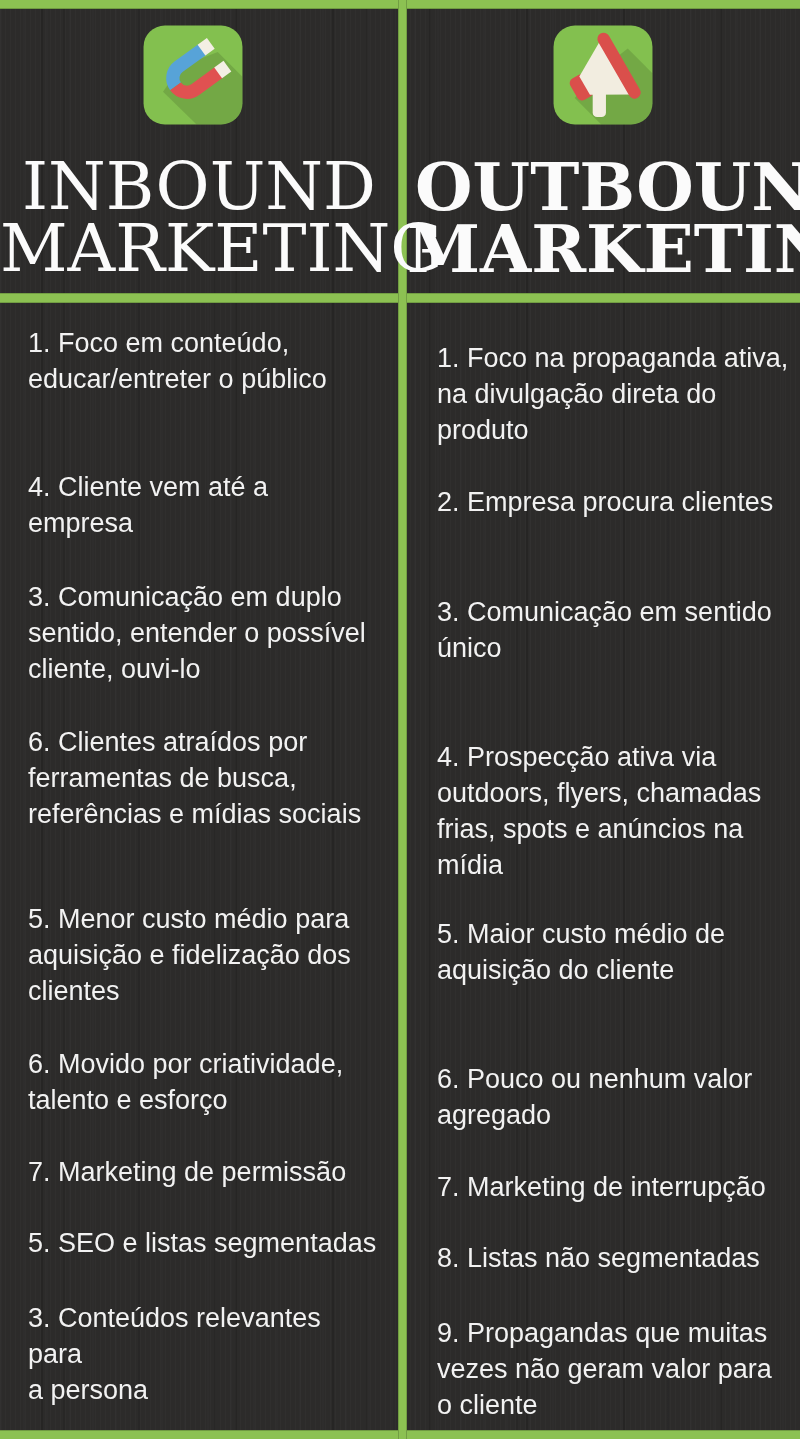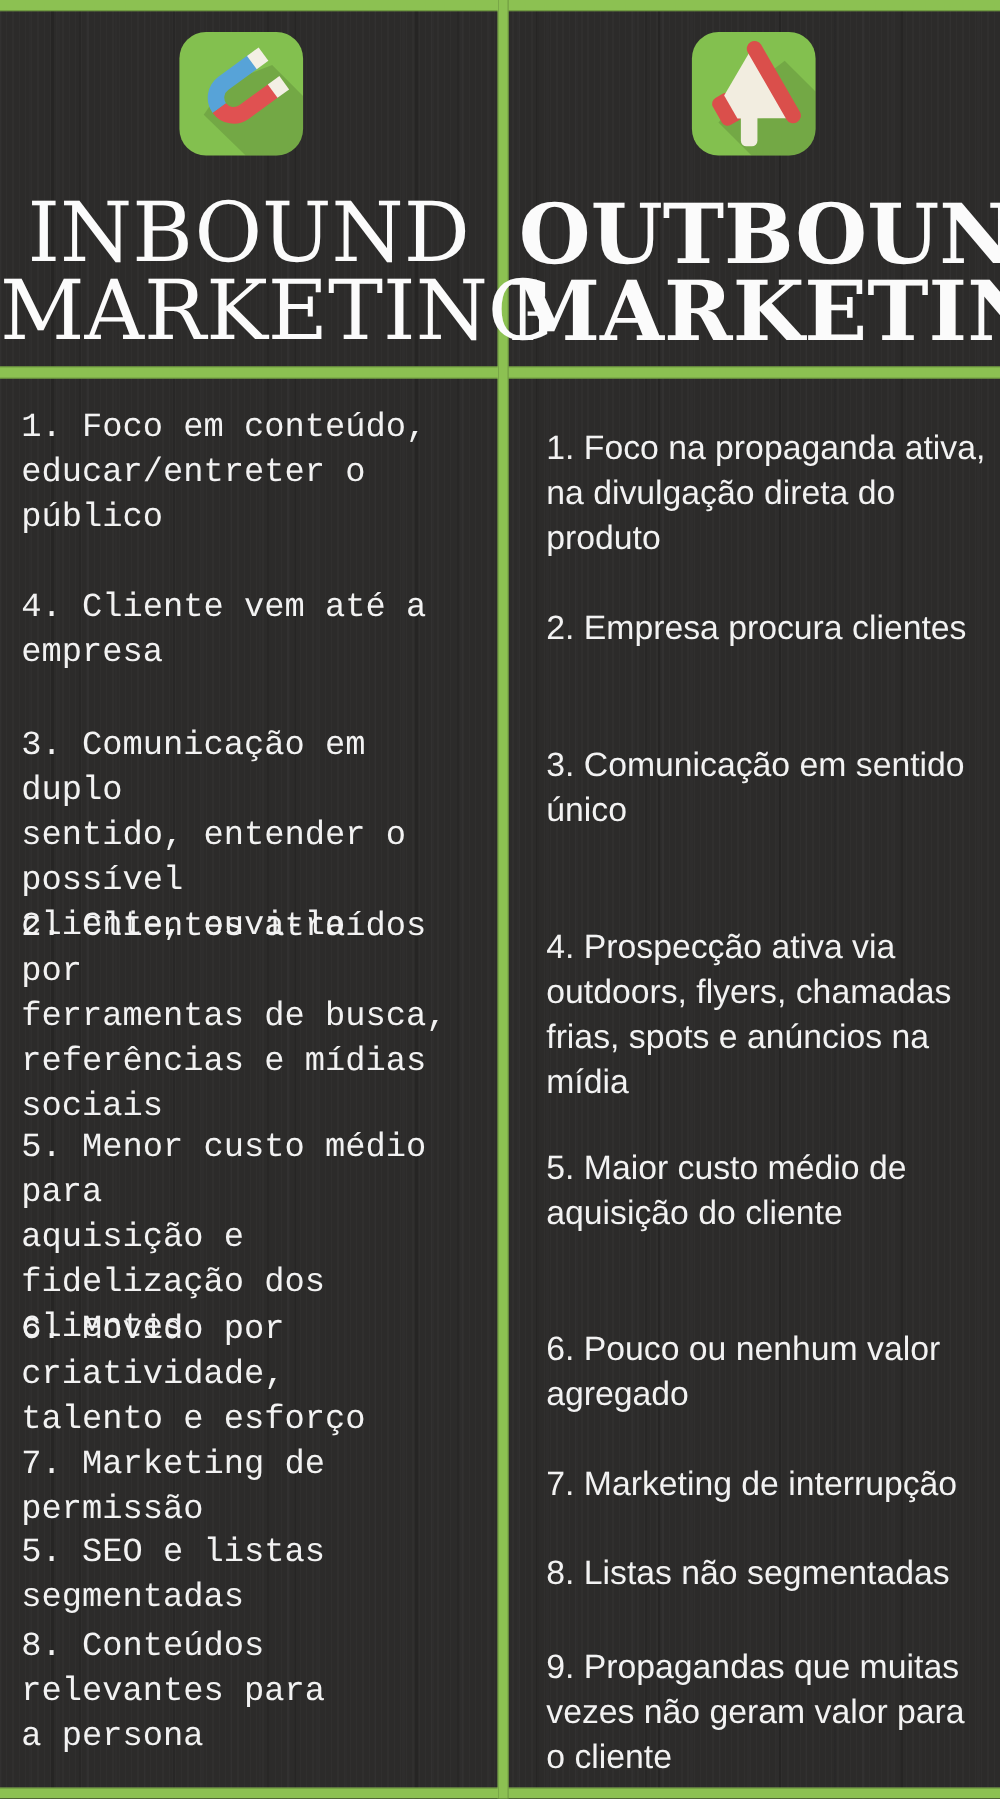--- a/index.html
+++ b/index.html
@@ -37,21 +37,21 @@
   .title.left{left:0;width:398px;}
   .title.right{left:407px;width:470px;font-weight:bold;}
 
   .row{position:absolute;left:0;width:800px;}
   .cell{
     position:absolute;top:0;width:352px;
     font-size:27px;line-height:36px;
     color:#f2f2f2;
     white-space:pre-line;
   }
-  .cell.left{left:17px;font-family:Liberation Mono, monospace;}
+  .cell.left{left:28px;}
   .cell.right{left:437px;margin-top:15px;}
 
   .r1{top:325px;} .r2{top:469px;} .r3{top:579px;}
   .r4{top:724px;} .r5{top:901px;} .r6{top:1046px;}
   .r7{top:1154px;} .r8{top:1225px;} .r9{top:1300px;}
 </style>
 </head>
 <body>
 
 <div class="poster">
@@ -118,21 +118,21 @@
     <div class="cell right">2. Empresa procura clientes</div>
   </div>
   <div class="row r3">
     <div class="cell left">3. Comunicação em duplo
 sentido, entender o possível
 cliente, ouvi-lo</div>
     <div class="cell right">3. Comunicação em sentido
 único</div>
   </div>
   <div class="row r4">
-    <div class="cell left">2. Clientes atraídos por
+    <div class="cell left">6. Clientes atraídos por
 ferramentas de busca,
 referências e mídias sociais</div>
     <div class="cell right">4. Prospecção ativa via
 outdoors, flyers, chamadas
 frias, spots e anúncios na
 mídia</div>
   </div>
   <div class="row r5">
     <div class="cell left">5. Menor custo médio para
 aquisição e fidelização dos
@@ -148,20 +148,20 @@
   </div>
   <div class="row r7">
     <div class="cell left">7. Marketing de permissão</div>
     <div class="cell right">7. Marketing de interrupção</div>
   </div>
   <div class="row r8">
     <div class="cell left">5. SEO e listas segmentadas</div>
     <div class="cell right">8. Listas não segmentadas</div>
   </div>
   <div class="row r9">
-    <div class="cell left">8. Conteúdos relevantes para
+    <div class="cell left">3. Conteúdos relevantes para
 a persona</div>
     <div class="cell right">9. Propagandas que muitas
 vezes não geram valor para
 o cliente</div>
   </div>
 
 </div>
 
 </body></html>

